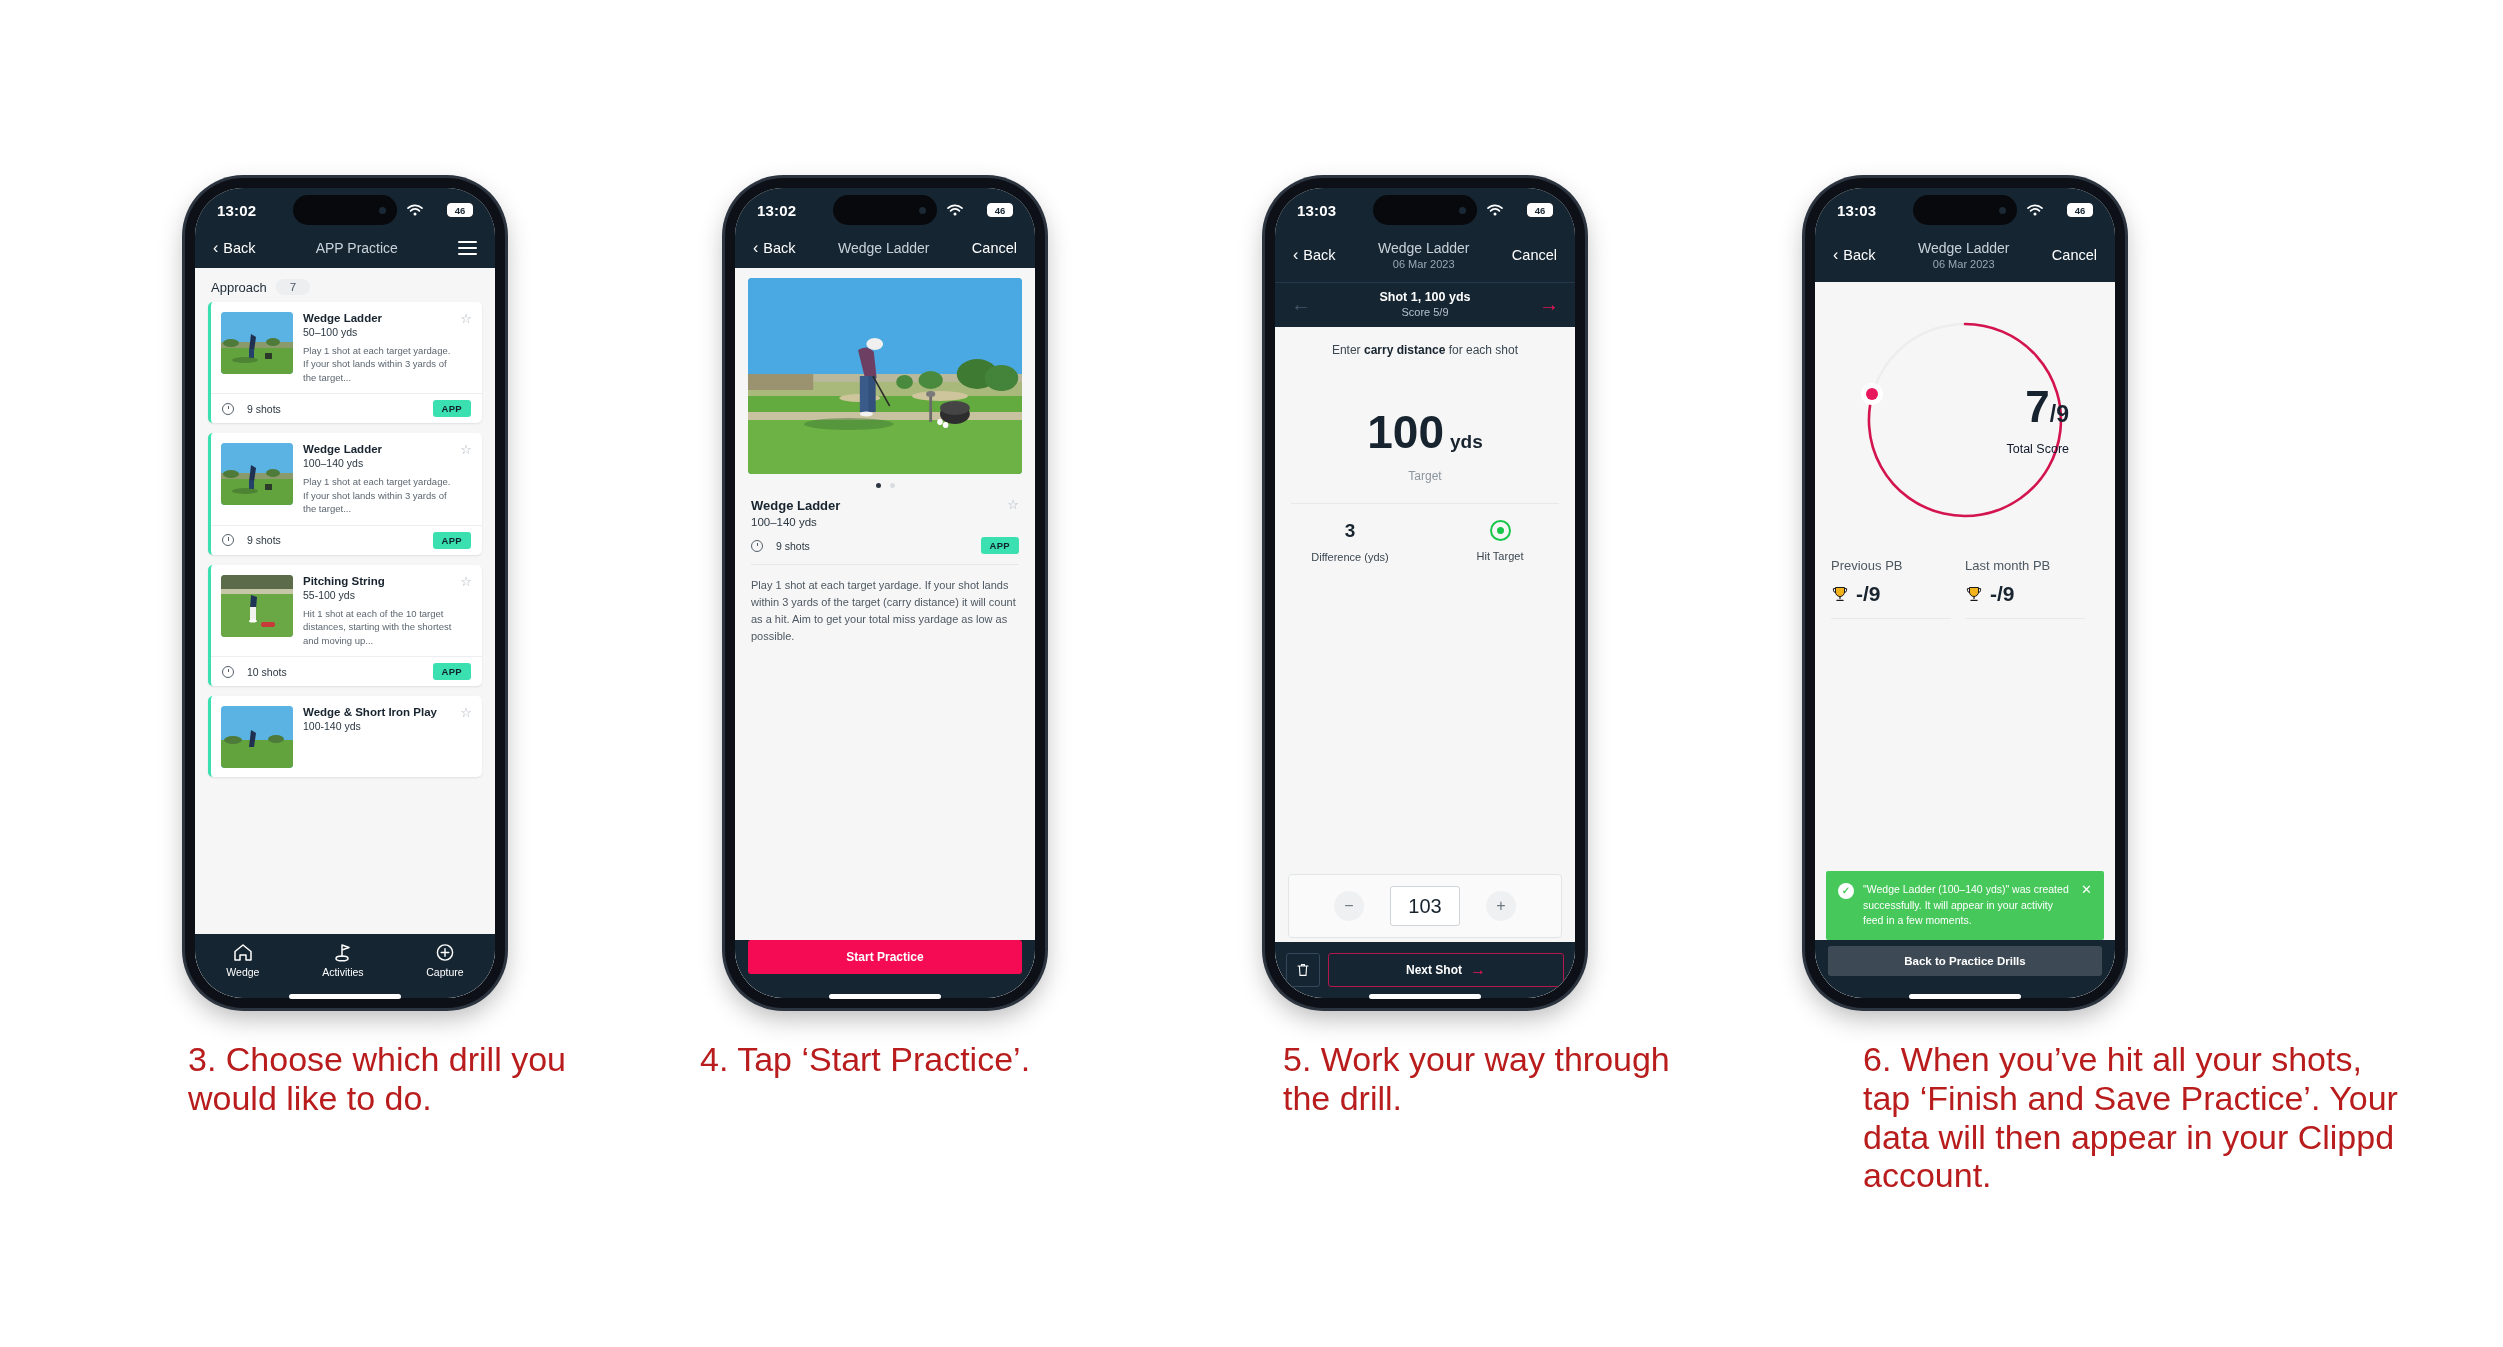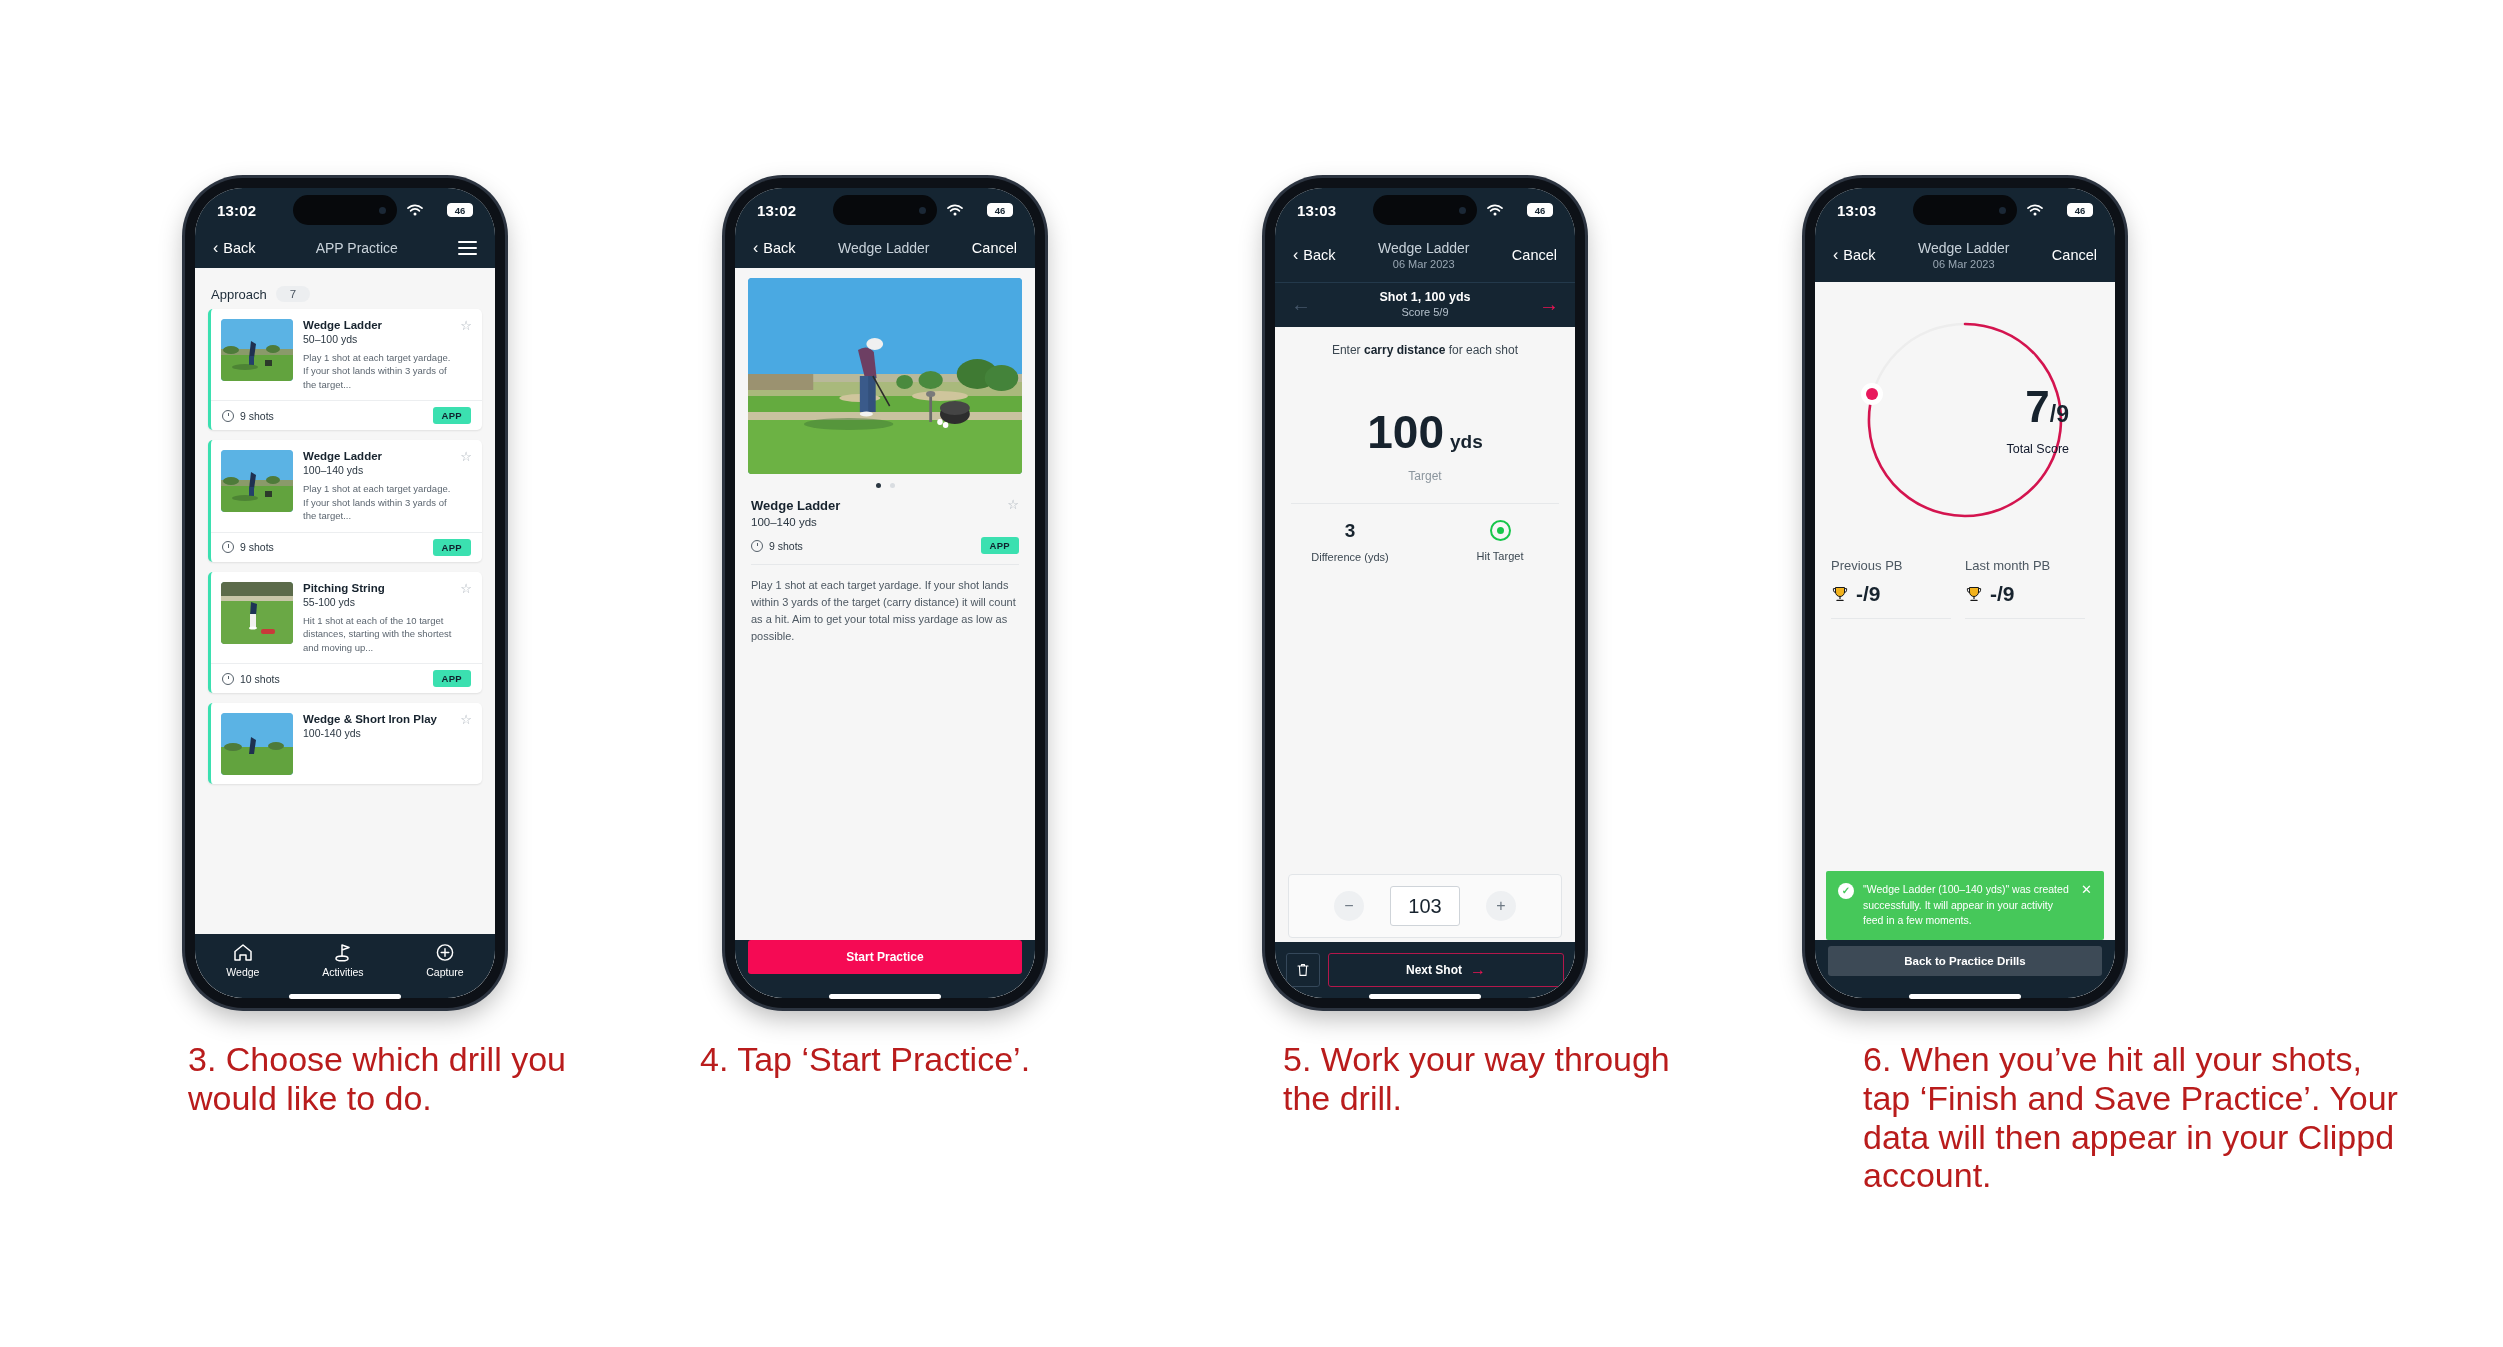--- a/index.html
+++ b/index.html
@@ -78,21 +78,21 @@
   .shotbar .mid .l1{font-size:12.5px;font-weight:bold;}
   .shotbar .mid .l2{font-size:11px;color:#b4c0cb;margin-top:2px;}
   .arrow{font-size:20px;line-height:1;}
   .arrow.l{color:#45576a;}
   .arrow.r{color:#ef1354;}
 
   
   .body{flex:1;background:#f6f6f6;overflow:hidden;position:relative;}
 
   
-  .sec{display:flex;align-items:center;gap:9px;padding:18px 16px 7px;}
+  .sec{display:flex;align-items:center;gap:9px;padding:11px 16px 7px;}
   .sec .nm{font-size:13px;color:#1d2b38;}
   .sec .ct{
     background:#eceef0;border-radius:11px;padding:2px 14px;
     font-size:11.5px;color:#4a5560;
   }
 
   
   .card{
     margin:0 13px 10px;background:#fff;border-radius:5px;
     border-left:3.5px solid #3be0b0;overflow:hidden;
@@ -107,21 +107,21 @@
   .c-title{font-size:11.5px;font-weight:bold;color:#17232e;}
   .c-sub{font-size:10.5px;color:#2b3742;margin-top:2px;}
   .c-desc{font-size:9.5px;color:#5c6670;line-height:1.42;margin-top:6px;}
   .star{
     position:absolute;right:0;top:0;font-size:13px;color:#aab2ba;line-height:1;
   }
   .card-foot{
     border-top:1px solid #eceef0;display:flex;align-items:center;
     justify-content:space-between;padding:6px 11px;
   }
-  .shots{display:flex;align-items:center;gap:6px;font-size:10.5px;color:#2b3742;}
+  .shots{display:flex;align-items:center;gap:13px;font-size:10.5px;color:#2b3742;}
   .clockic{
     width:10px;height:10px;border:1.2px solid #55606a;border-radius:50%;
     position:relative;flex:0 0 10px;
   }
   .clockic:after{
     content:"";position:absolute;left:50%;top:2px;width:1.2px;height:3.2px;
     background:#55606a;
   }
   .badge{
     background:#3be0b0;color:#10212e;font-size:9.5px;font-weight:bold;

